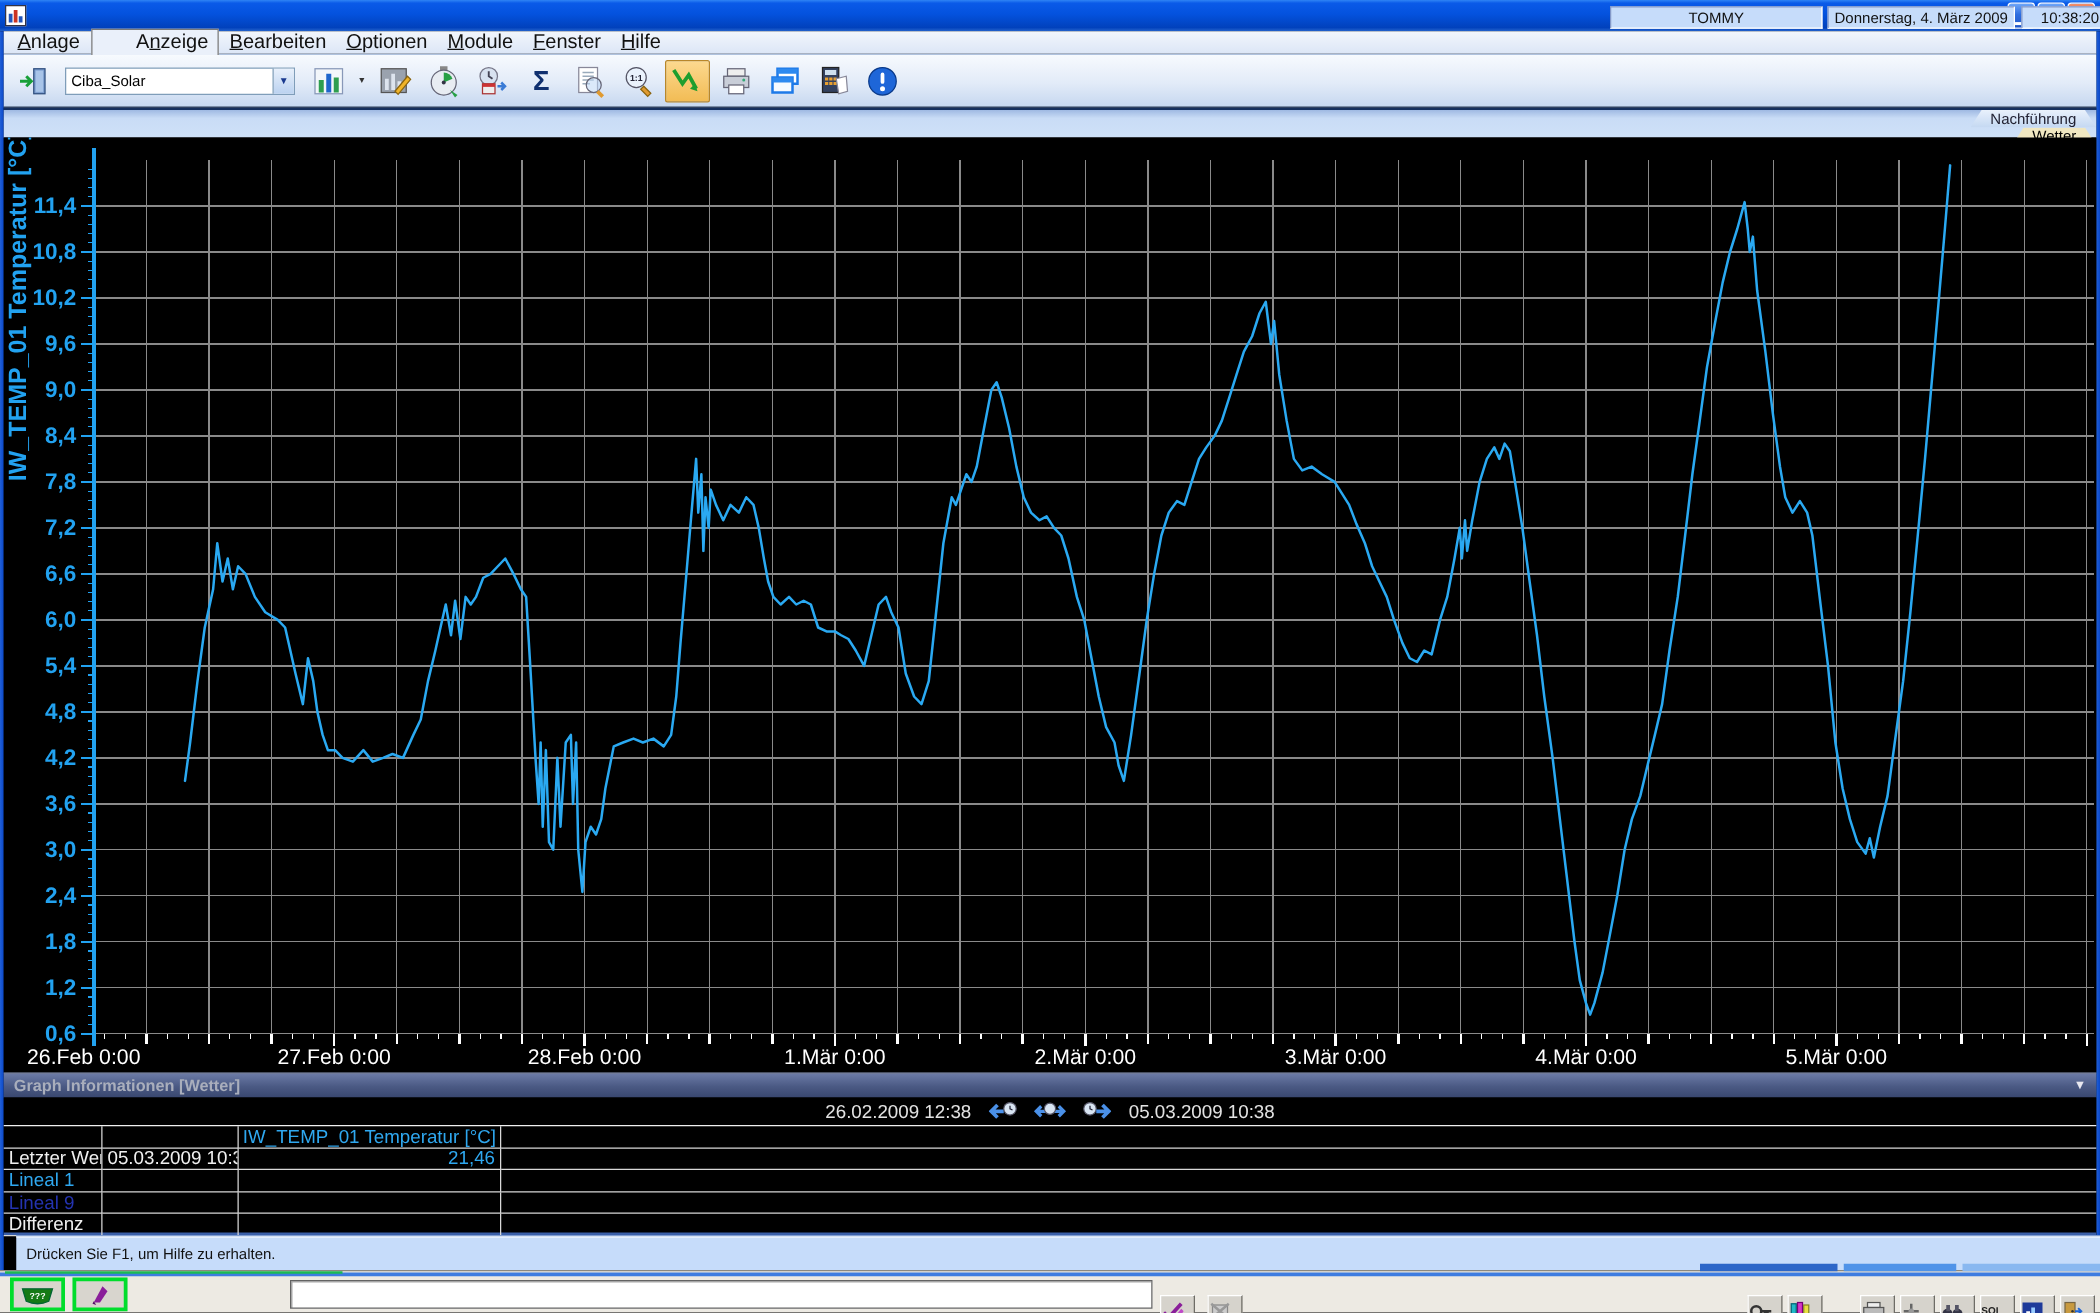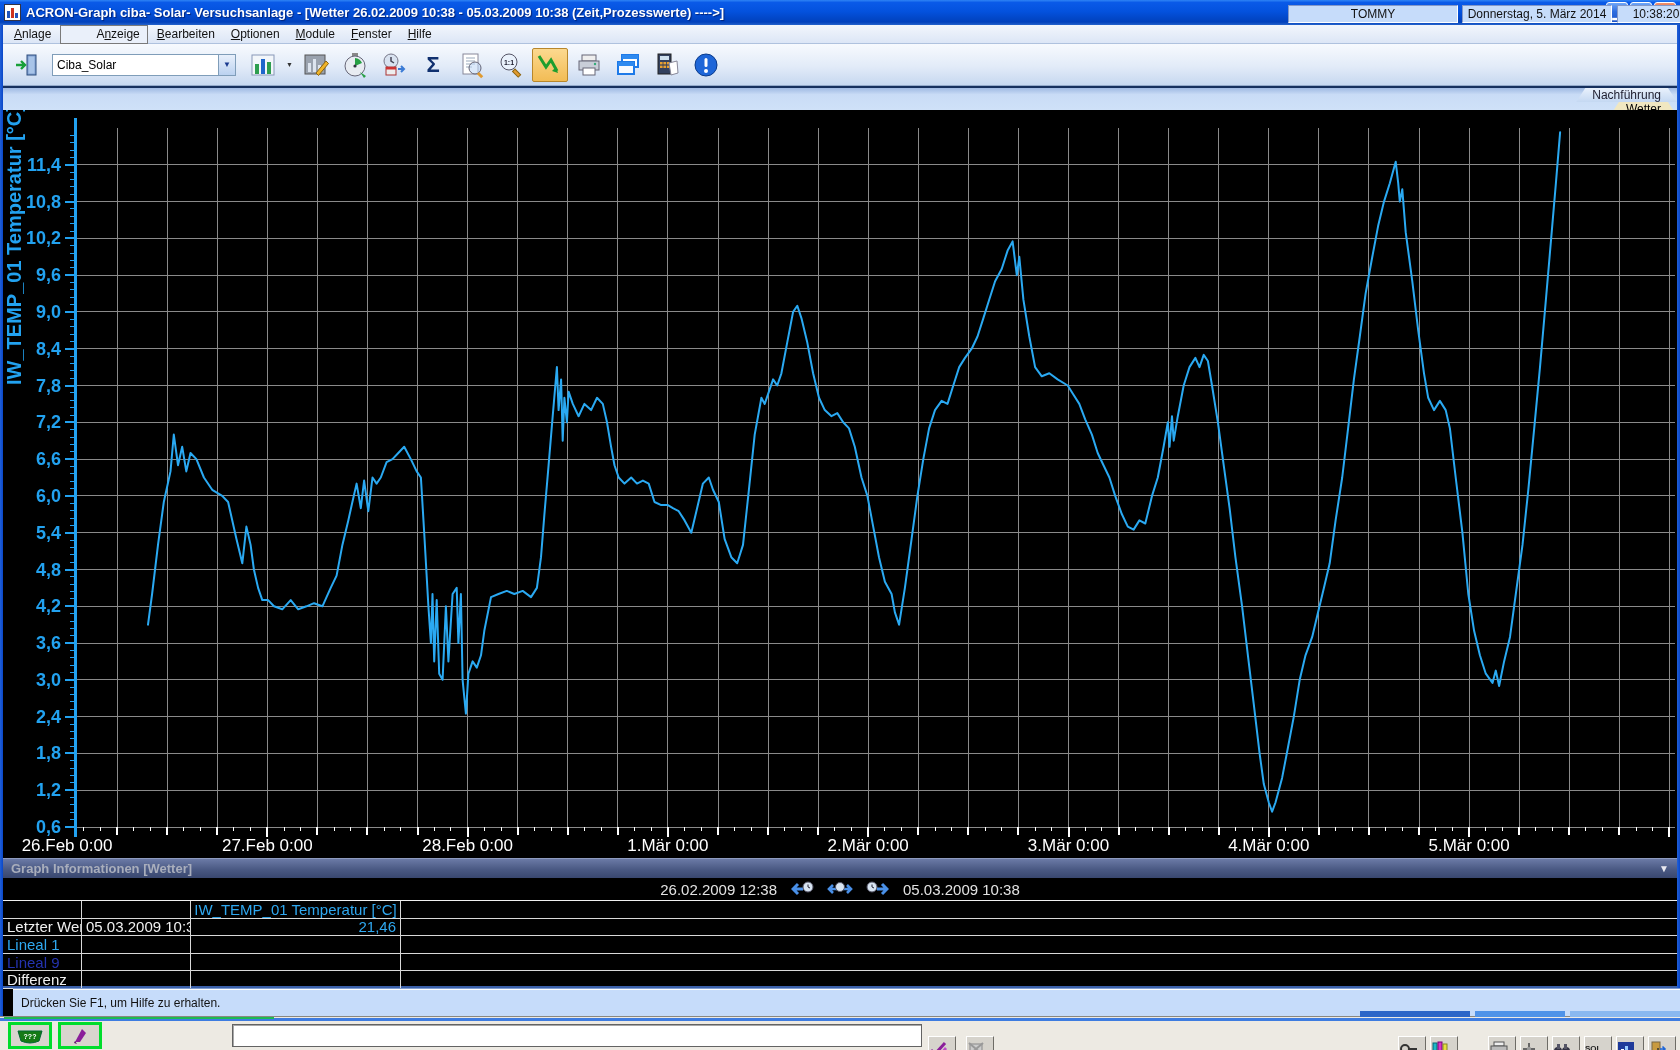--- a/index.html
+++ b/index.html
@@ -18,21 +18,21 @@
     display:flex; align-items:center; justify-content:center;
     background:linear-gradient(180deg,#6FA6F8,#2E6EE0 45%,#1E55C8); }
   .winbtn.close { background:linear-gradient(180deg,#F0926F,#DD5330 45%,#B93318); font-size:13px; }
 
   
   .win-border { background:linear-gradient(90deg,#2160D8,#0A47C8); top:25px; height:991px; width:3px; }
 
   
   .menubar { position:absolute; left:3px; top:25px; width:1674px; height:19px;
     background:linear-gradient(180deg,#F2F6FC,#DCE6F6); border-bottom:1px solid #AFC2DE;
-    display:flex; align-items:center; padding-left:4px; font-size:12px; color:#111; }
+    display:flex; align-items:center; padding-left:4px; font-size:16px; color:#111; }
   .menu-item { padding:1px 7px 2px 7px; margin-right:2px; cursor:default; }
   .menu-item.active { border:1px solid #7A7A7A; background:#EAF0FA;padding-left:35px; }
   .menu-item u { text-decoration:underline; }
 
   
   .toolbar { position:absolute; left:3px; top:44px; width:1674px; height:42px;
     background:linear-gradient(180deg,#F7FAFE 0%,#E2EBF8 55%,#C7D8F0 100%);
     border-bottom:1px solid #93A9C9; display:flex; align-items:center; padding-left:6px; gap:3px; }
   .tbtn { width:36px; height:34px; border:1px solid transparent; border-radius:2px; display:flex; align-items:center; justify-content:center; }
   .tbtn.active { background:linear-gradient(180deg,#FCD98F,#F2BC55); border:1px solid #B8872B; }
@@ -96,21 +96,20 @@
 </style>
 </head>
 <body>
 
 <div class="titlebar">
   <div class="app-icon">
       <i style="height:7px"></i>
       <i style="height:10px;background:#cc3322"></i>
       <i style="height:5px"></i>
     </div>
-  <span class="title-text">ACRON-Graph ciba- Solar- Versuchsanlage - [Wetter 26.02.2009 10:38 - 05.03.2009 10:38 (Zeit,Prozesswerte) ----&gt;]</span>
   <div class="winbtns">
     <div class="winbtn">▁</div>
     <div class="winbtn">❐</div>
     <div class="winbtn close">✕</div>
   </div>
 </div>
 
 <div class="abs win-border" style="left:0"></div>
 <div class="abs win-border" style="left:1677px"></div>
 
@@ -581,21 +580,21 @@
   <div class="cell">Differenz</div>
   <div class="cell"></div>
   <div class="cell right"></div>
   <div class="cell" style="border-right:none"></div>
 </div>
 
 <div class="statusbar">
   <span>Drücken Sie F1, um Hilfe zu erhalten.</span>
 </div>
 <div class="sb-cell" style="left:1288px;width:170px">TOMMY</div>
-<div class="sb-cell" style="left:1462px;width:150px">Donnerstag, 5. März 2014</div>
+<div class="sb-cell" style="left:1462px;width:150px">Donnerstag, 4. März 2009</div>
 <div class="sb-cell" style="left:1617px;width:78px">10:38:20</div>
 
 <div class="taskbar">
   <div class="tb-blue"></div>
   <div class="tb-green"></div>
   <div class="frag" style="left:1360px;width:110px;background:#2C66C8"></div>
   <div class="frag" style="left:1475px;width:90px;background:#4F93E8"></div>
   <div class="frag" style="left:1570px;width:110px;background:#89B8F0"></div>
 
   <div class="gbtn" style="left:8px">

